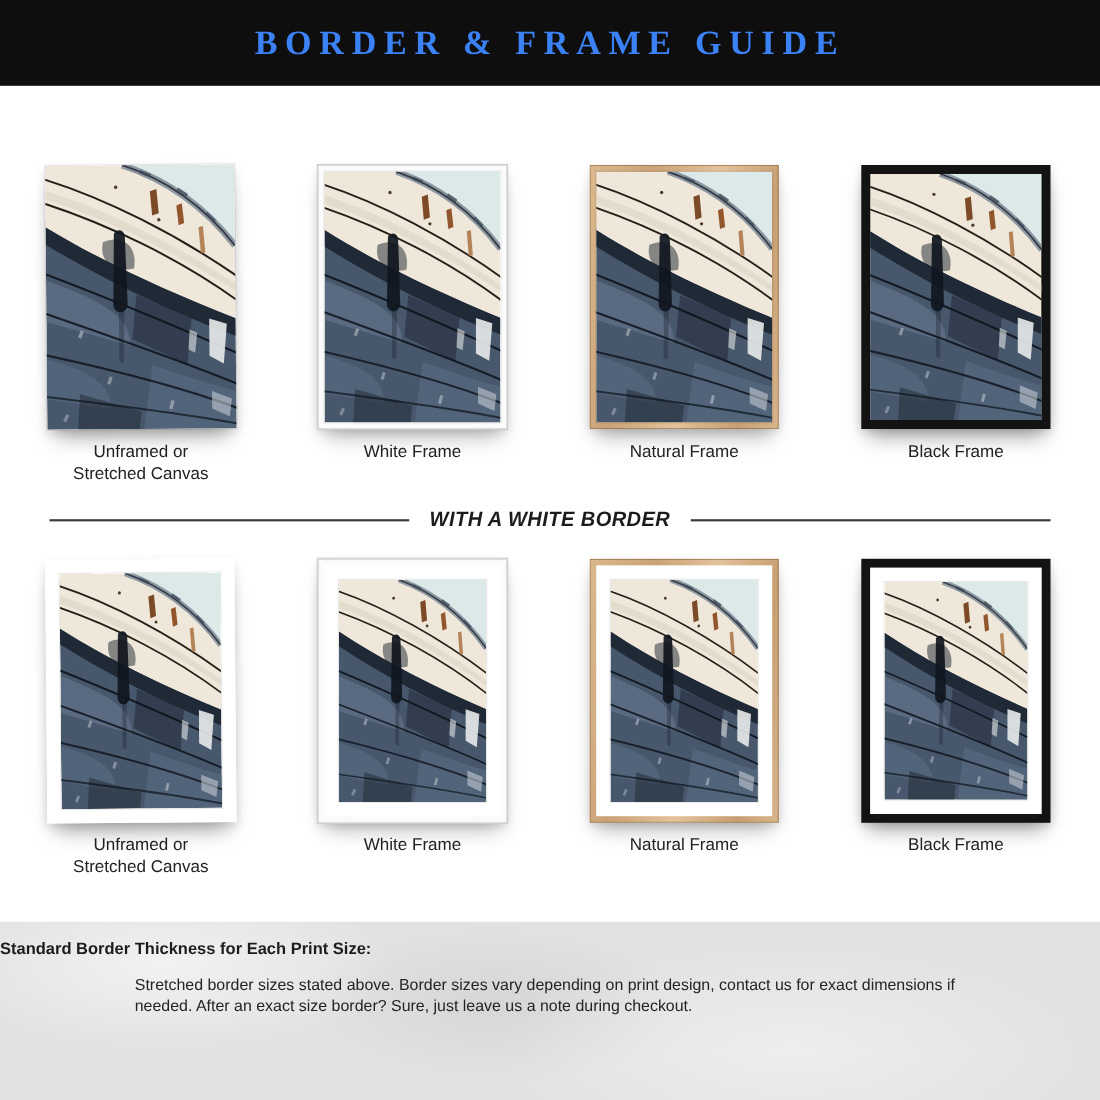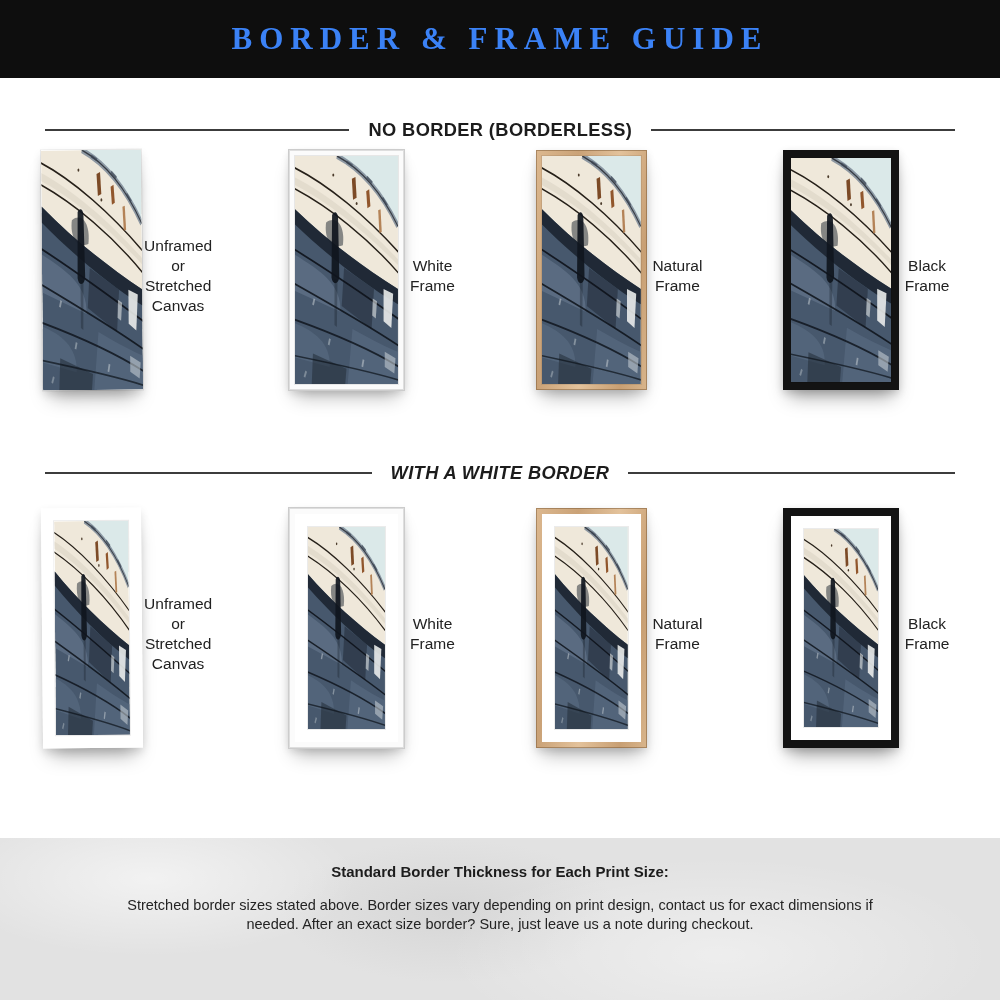--- a/index.html
+++ b/index.html
@@ -18,21 +18,21 @@
   .rule-heading.s1{top:118px;}
   .rule-heading.s2{top:461px;font-style:italic;}
   .rule{flex:1;height:2px;background:#3c3c3c;}
   .rule-text{font-size:19px;font-weight:800;letter-spacing:.4px;color:#1c1c1c;
              white-space:nowrap;transform:scaleX(.96);}
 
   
   .row{position:absolute;left:42px;width:913px;display:flex;justify-content:space-between;}
   .row.r1{top:150px;}
   .row.r2{top:508px;}
-  .cell{width:172px;display:flex;flex-direction:row;align-items:center;}
+  .cell{width:172px;display:flex;flex-direction:column;align-items:center;}
   .poster{width:172px;height:240px;box-sizing:border-box;display:flex;background:#fff;}
   .art-wrap{flex:1;display:flex;min-width:0;min-height:0;}
   .art{width:100%;height:100%;display:block;box-shadow:0 0 0 1px rgba(0,0,0,.08);}
 
   .p-unframed{box-shadow:0 14px 20px -8px rgba(0,0,0,.35),0 4px 10px rgba(0,0,0,.12);
               transform:rotate(-.5deg);}
   .p-white{padding:6px;background:#fbfbfb;
            box-shadow:0 0 0 1px #cccccc, inset 0 0 0 1px #dedede,
                       0 12px 18px -6px rgba(0,0,0,.30),0 3px 8px rgba(0,0,0,.12);}
   .p-natural{padding:6px;
@@ -45,21 +45,21 @@
 
   .caption{margin-top:11px;font-size:15.5px;line-height:20px;color:#222222;
            text-align:center;white-space:pre-line;}
 
   
   .footer{position:absolute;top:838px;left:0;right:0;bottom:0;background:#e2e2e2;
           background-image:
             radial-gradient(ellipse 320px 120px at 15% 25%, rgba(255,255,255,.55), rgba(255,255,255,0) 65%),
             radial-gradient(ellipse 420px 150px at 72% 72%, rgba(255,255,255,.40), rgba(255,255,255,0) 65%),
             radial-gradient(ellipse 260px 110px at 45% 45%, rgba(200,200,200,.45), rgba(200,200,200,0) 65%);
-          text-align:center;padding-top:24px;box-sizing:border-box;}
+          padding-top:15px;box-sizing:border-box;}
   .footer-title{font-size:15px;font-weight:700;color:#1c1c1c;line-height:20px;}
   .sizes{font-size:15px;color:#1c1c1c;line-height:19px;white-space:pre-wrap;}
   .footer-note{margin:14px auto 0;max-width:755px;font-size:14.5px;color:#242424;line-height:19px;}
 </style>
 </head>
 <body>
 
 <svg width="0" height="0" style="position:absolute" aria-hidden="true">
   <symbol id="boat-art" viewBox="0 0 172 240" preserveAspectRatio="none">
     <rect width="172" height="240" fill="#efe8da"></rect>
@@ -98,25 +98,20 @@
     <path d="M66,130 h5 l-1,50 -4,-2 Z" fill="#10161e" opacity=".3"></path>
   </symbol>
 </svg>
 
 <div class="page">
 
   <div class="banner">
     <div class="banner-title">BORDER &amp; FRAME GUIDE</div>
   </div>
 
-  <div class="rule-heading s1">
-    <div class="rule"></div>
-    <div class="rule-text">NO BORDER (BORDERLESS)</div>
-    <div class="rule"></div>
-  </div>
 
   <div class="row r1">
     <div class="cell">
       <div class="poster p-unframed">
         <div class="art-wrap">
           <svg class="art" viewBox="0 0 172 240" preserveAspectRatio="none">
               <use href="#boat-art" xlink:href="#boat-art"></use>
             </svg>
         </div>
       </div>

